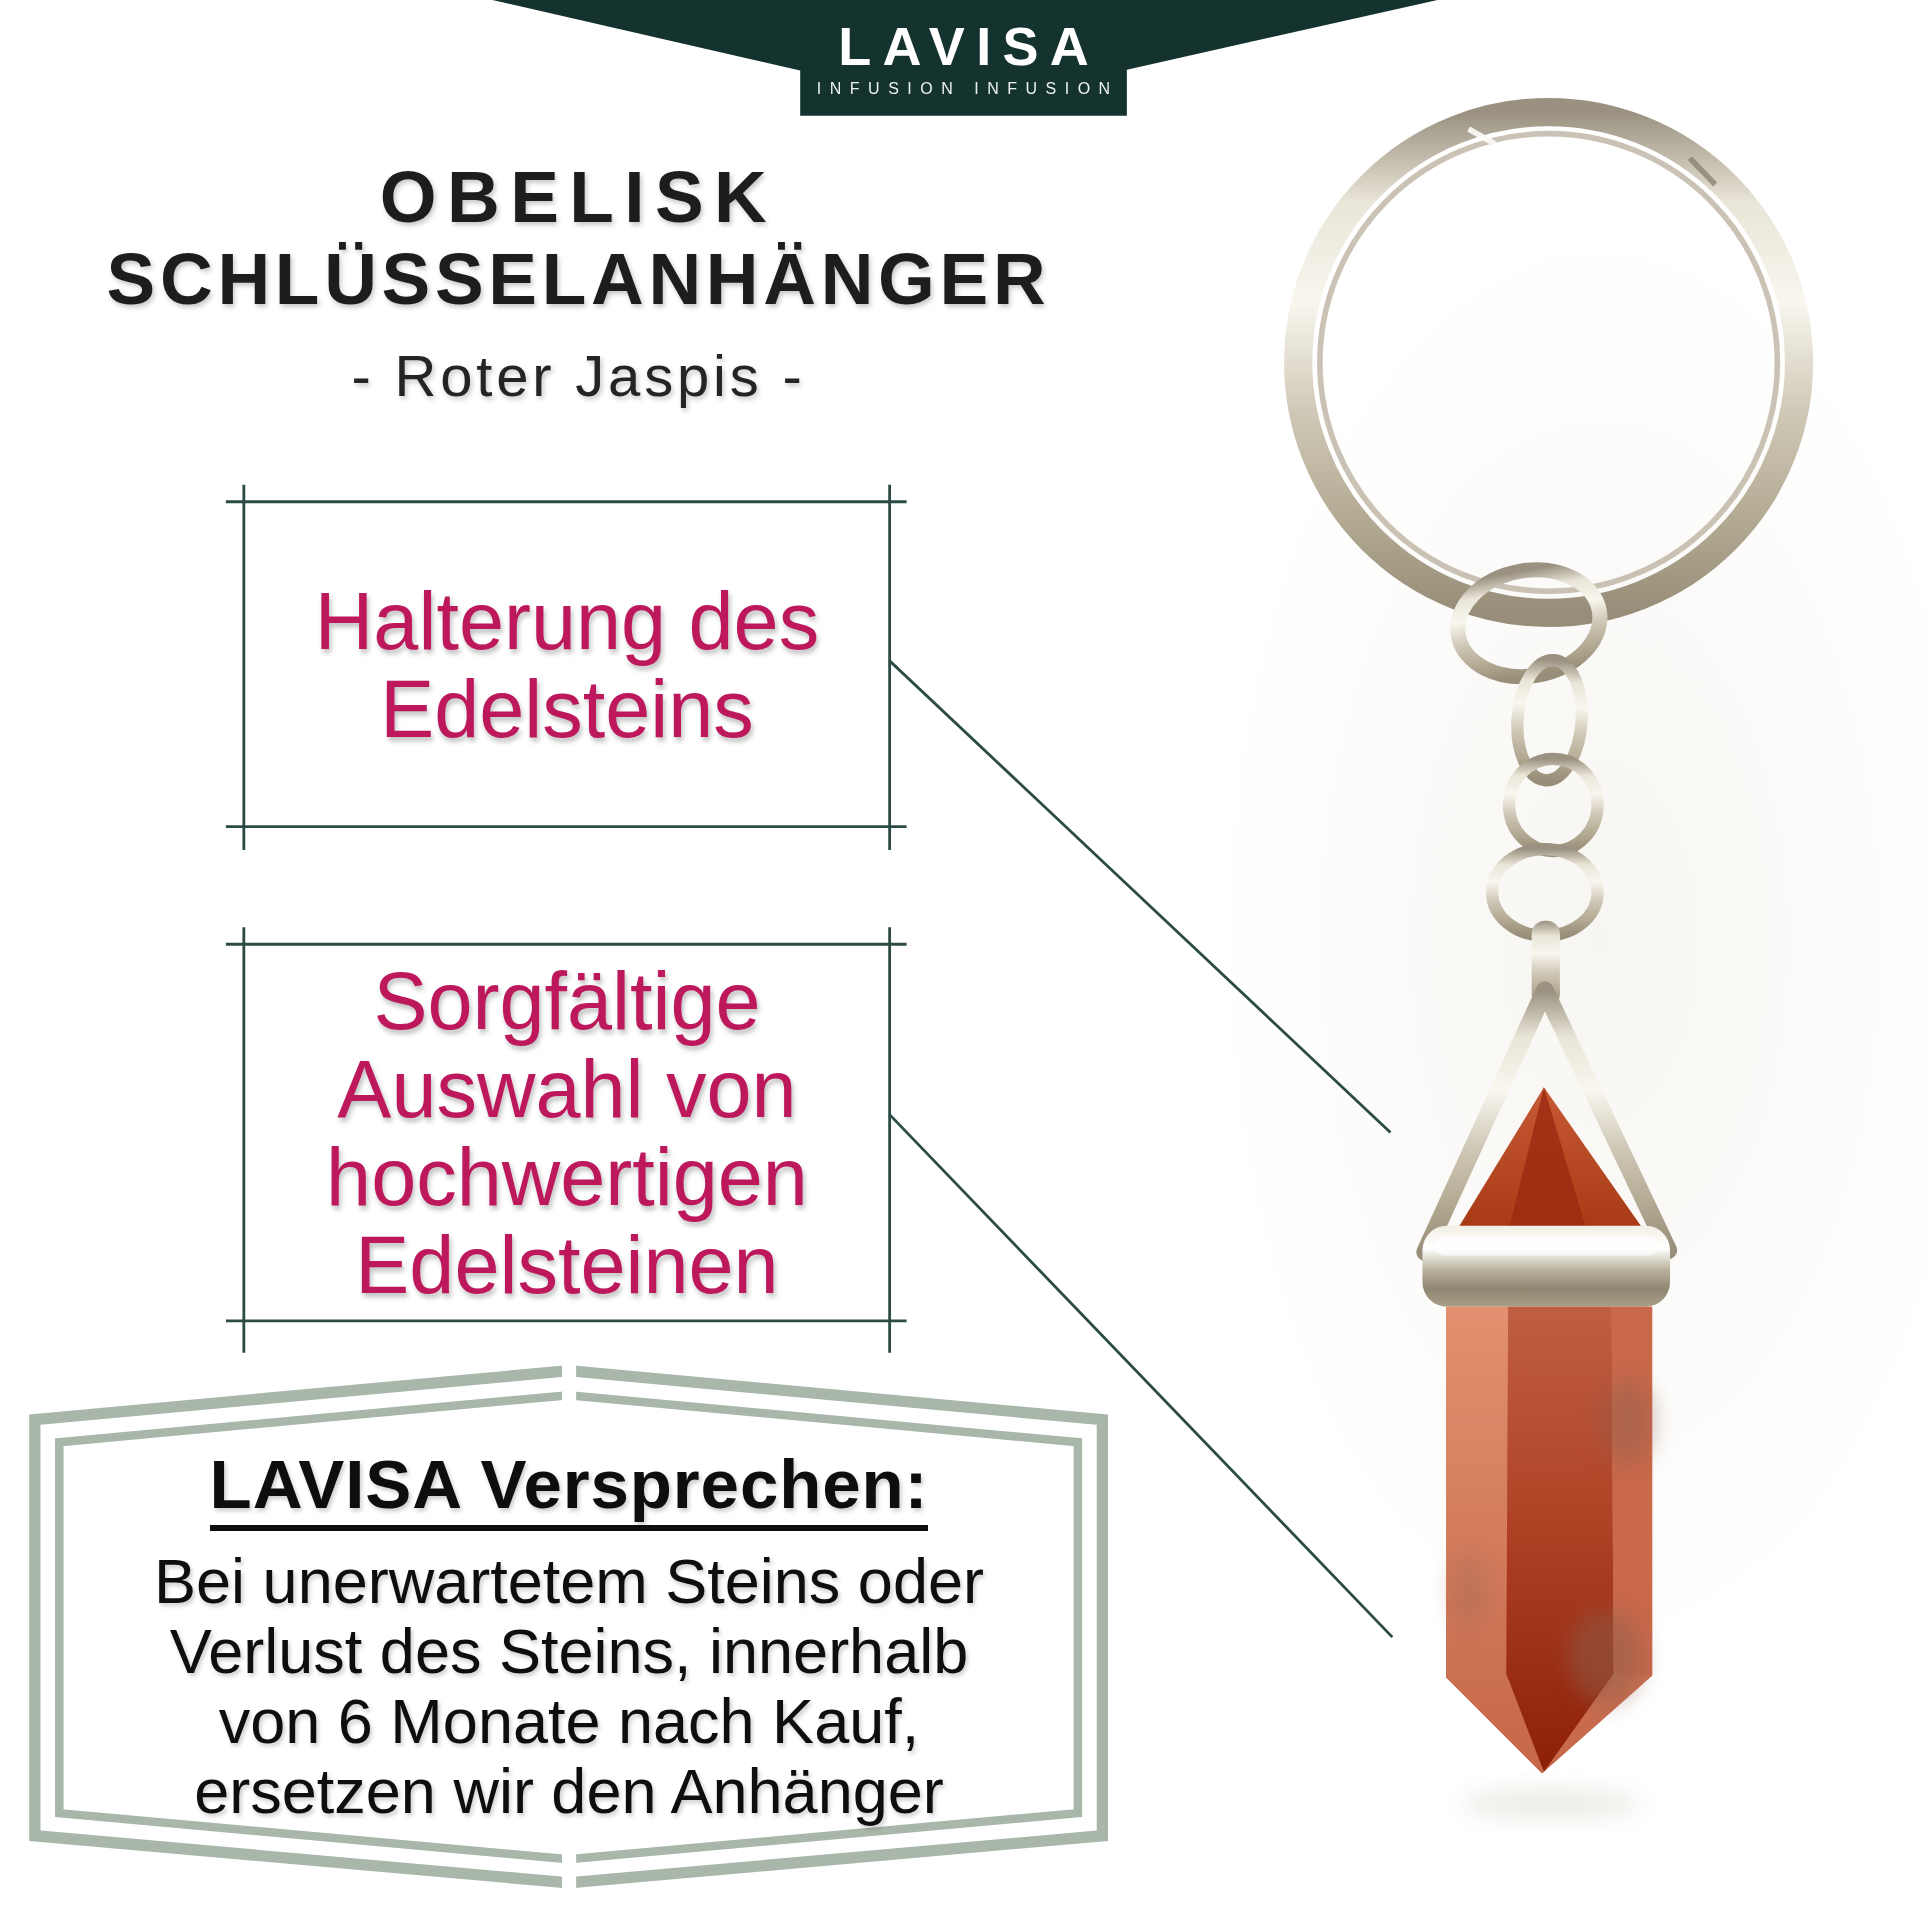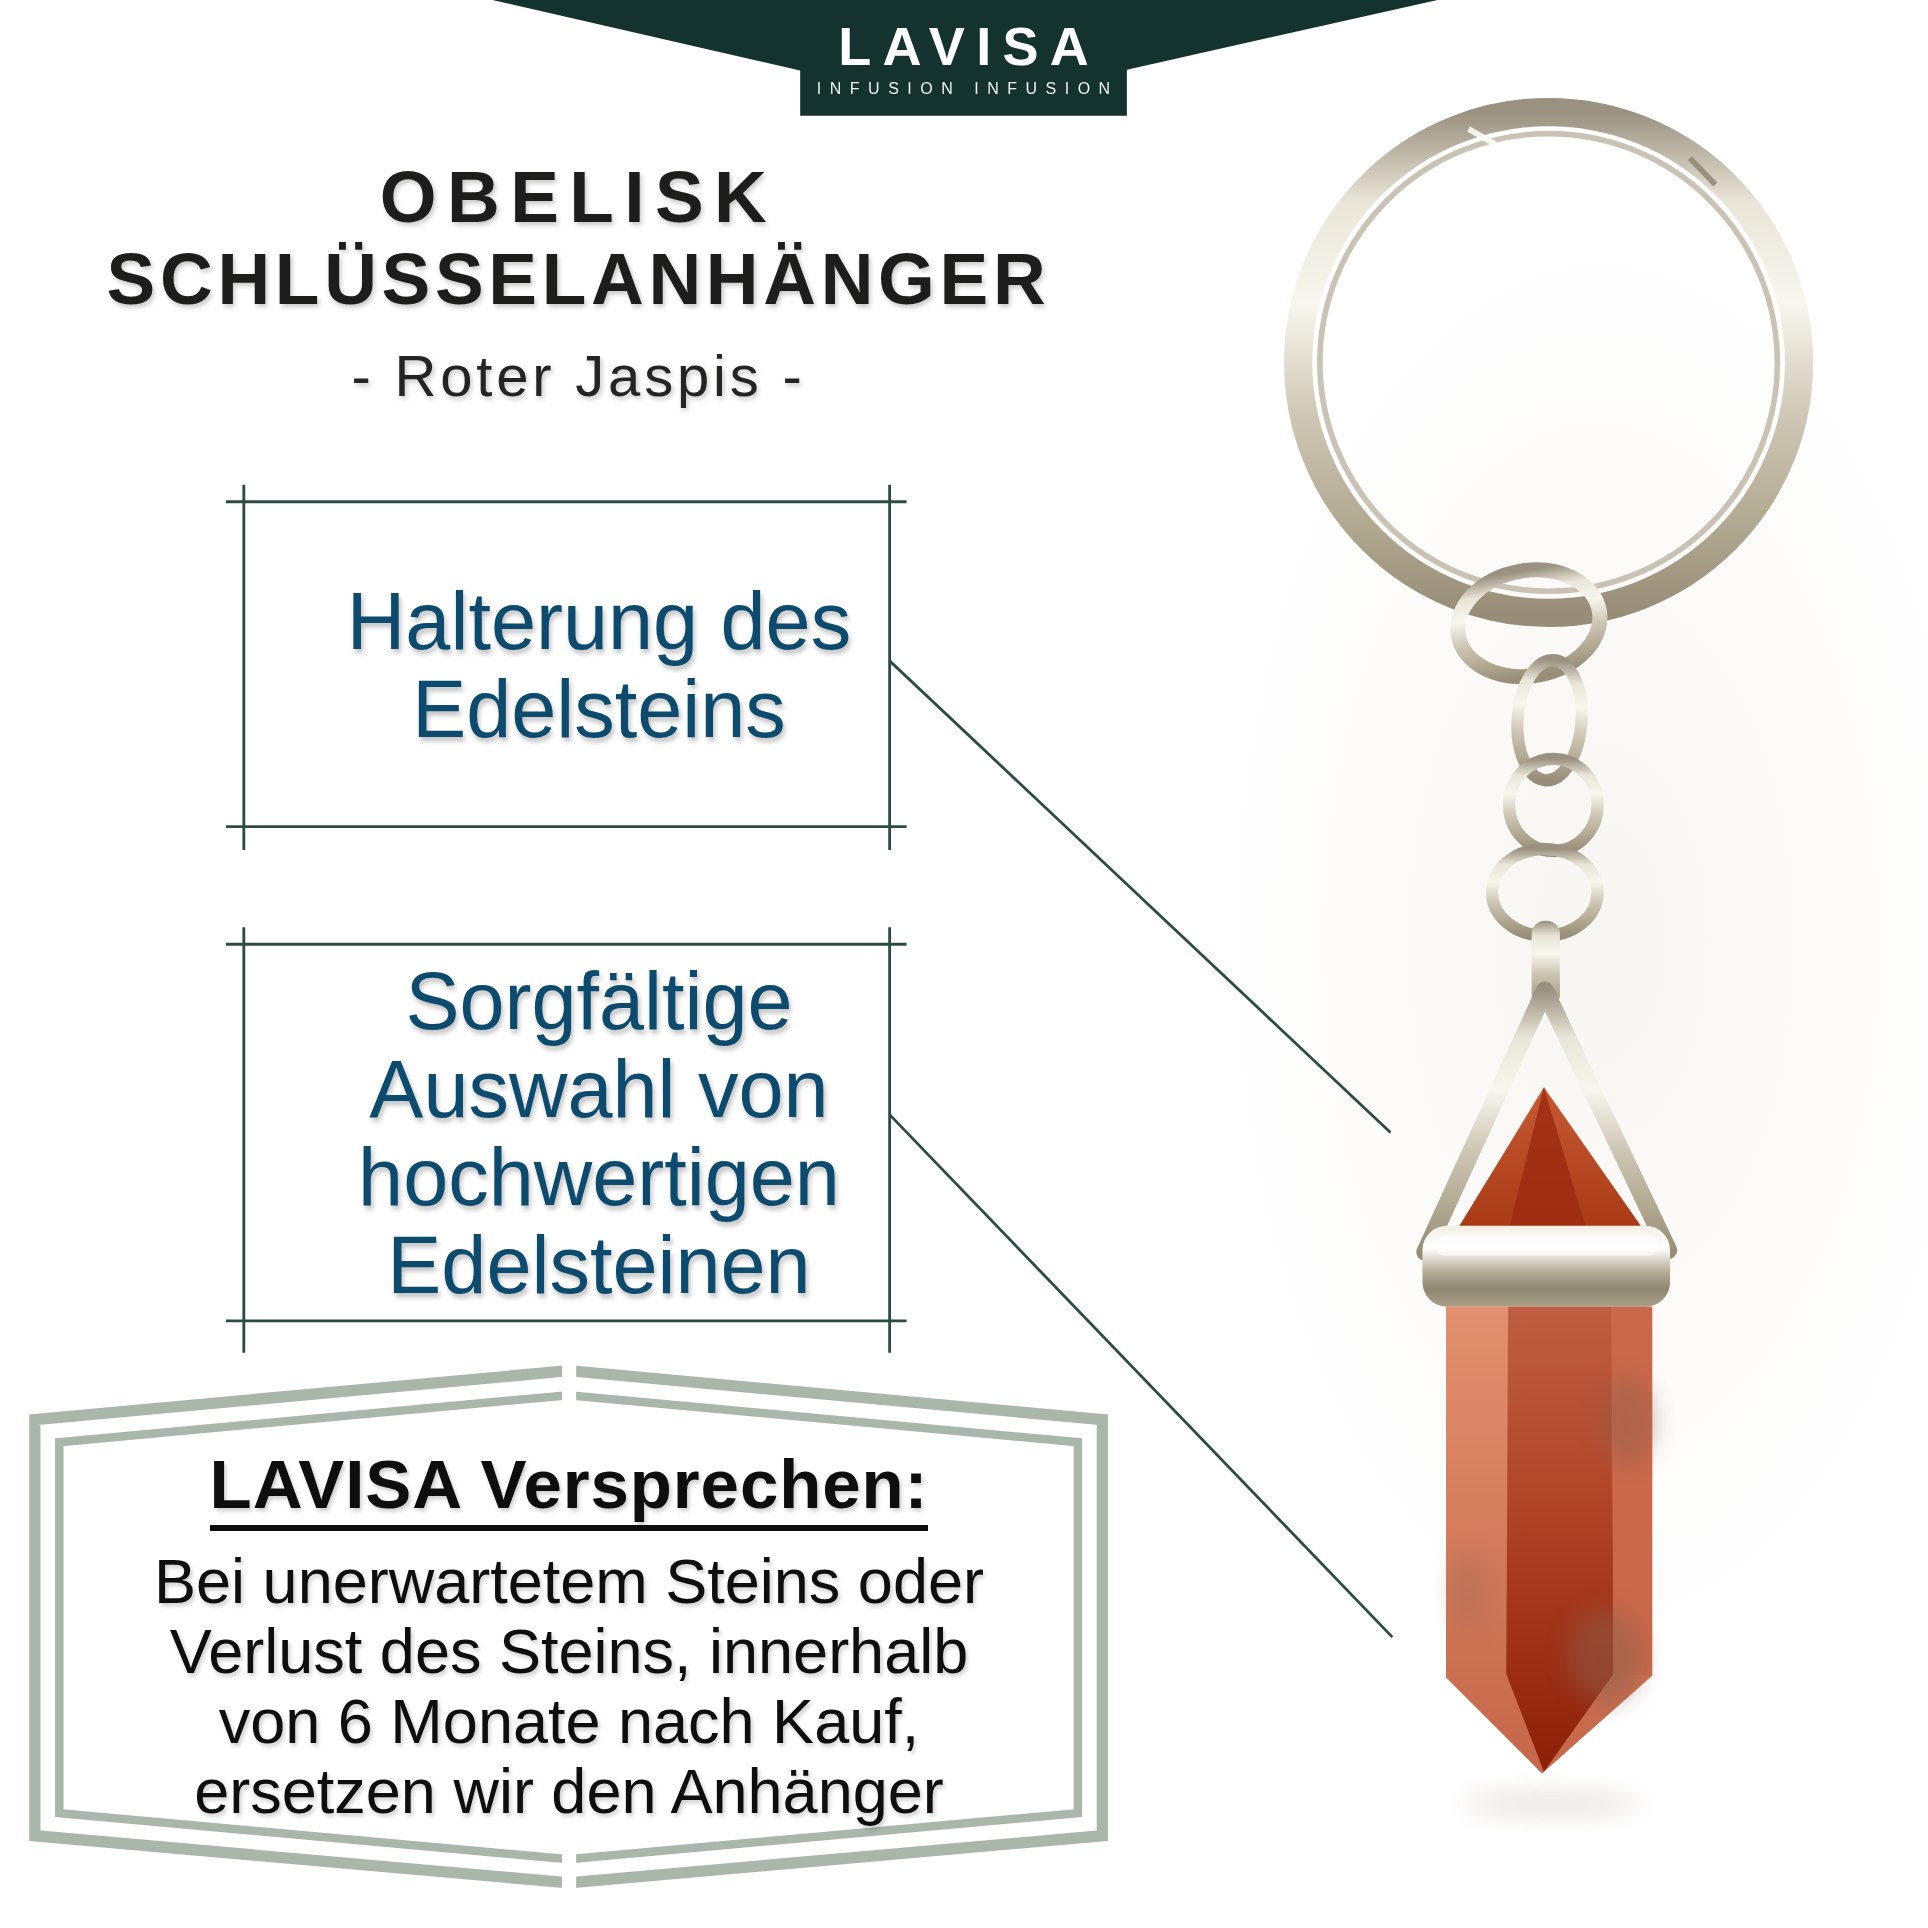--- a/index.html
+++ b/index.html
@@ -19,25 +19,24 @@
   
   .title{
     position:absolute;left:56px;top:156px;width:1045px;text-align:center;color:#1d1d1b;z-index:3;
     text-shadow:1.9px 2.8px 5.6px rgba(0,0,0,0.22);
   }
   .title-l1{font-size:73px;font-weight:700;letter-spacing:10.4px;line-height:81px;white-space:nowrap;}
   .title-l2{font-size:73px;font-weight:700;letter-spacing:4.7px;line-height:83px;white-space:nowrap;}
   .title-sub{font-size:58px;font-weight:400;letter-spacing:3.8px;line-height:73px;margin-top:19px;color:#242422;}
   
   .fbox{
-    position:absolute;left:256px;width:646px;display:flex;flex-direction:column;
-    align-items:center;justify-content:center;text-align:center;color:#0c4a6e;z-index:3;
+    position:absolute;left:244px;width:646px;display:flex;flex-direction:column;
+    align-items:center;justify-content:center;text-align:center;color:#be185d;z-index:3;
     font-size:81px;font-weight:400;line-height:88px;
     text-shadow:1.9px 3.8px 5.6px rgba(0,0,0,0.25);
-    padding-left:20px;
   }
   .fbox1{top:502px;height:325px;}
   .fbox2{top:944px;height:377px;align-items:center;}
   
   .promise{
     position:absolute;left:35px;top:1448px;width:1068px;text-align:center;color:#0e0e0e;z-index:3;
     text-shadow:1.9px 2.8px 4.7px rgba(0,0,0,0.2);
   }
   .promise-heading{
     display:inline-block;font-size:69px;font-weight:700;letter-spacing:0.9px;

